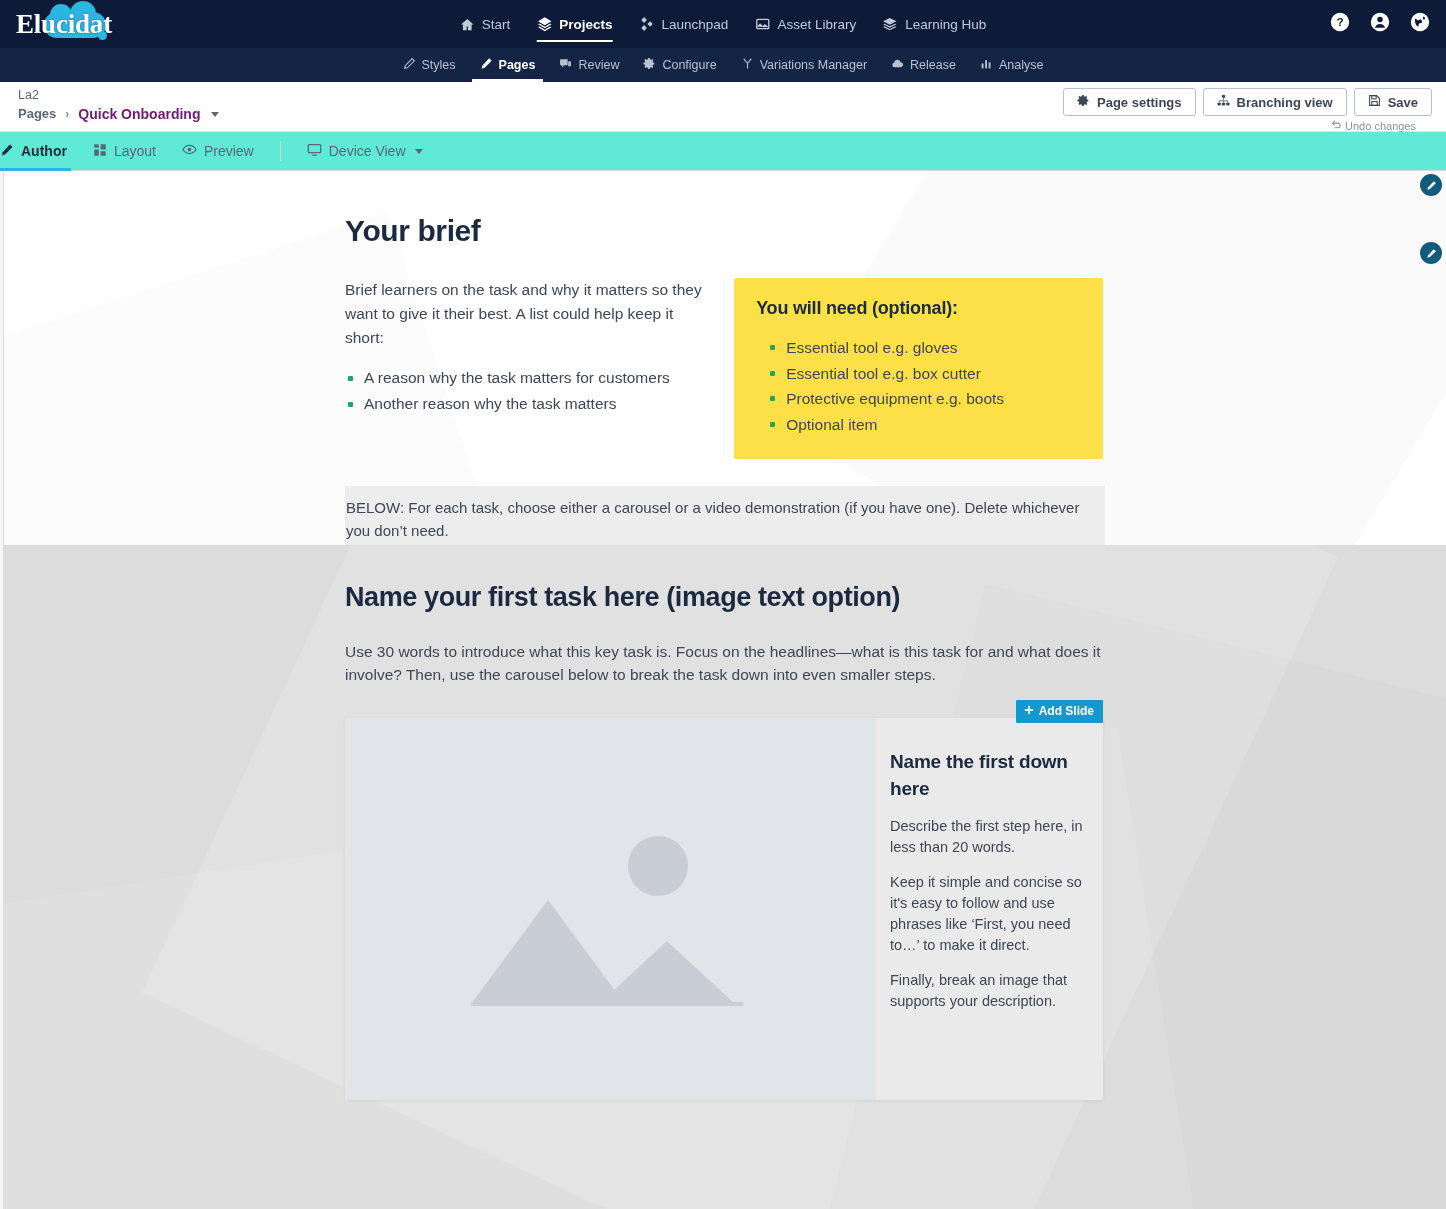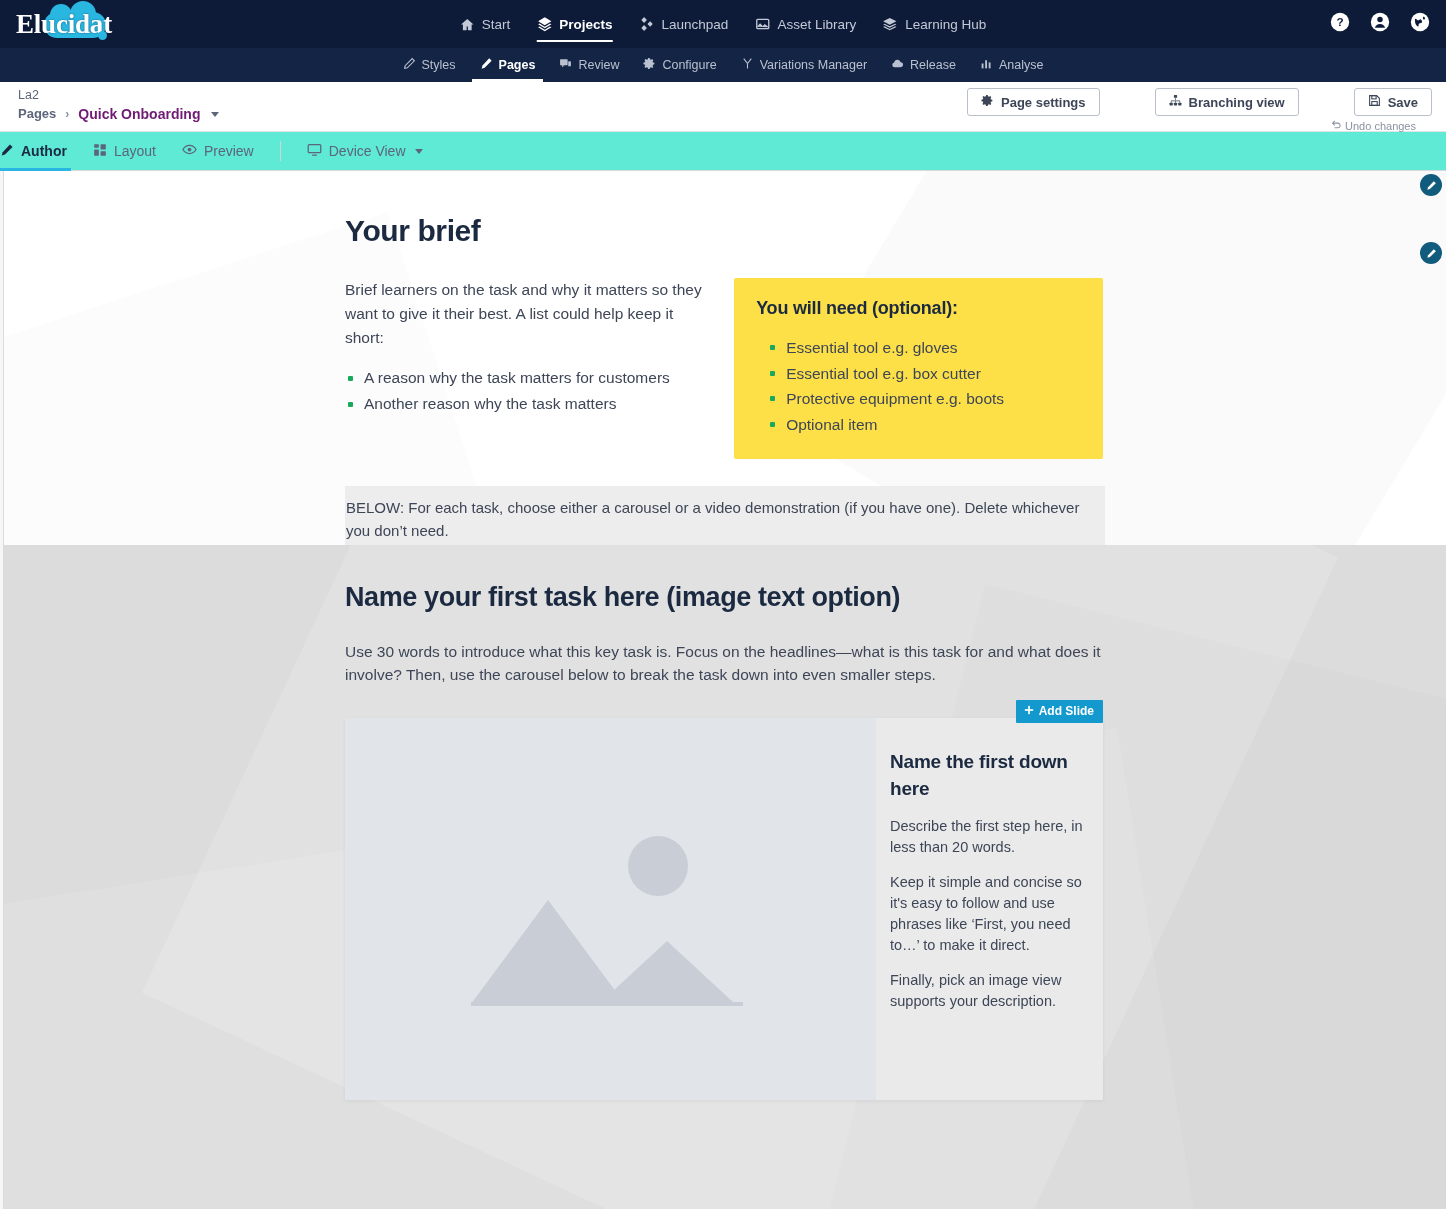--- a/index.html
+++ b/index.html
@@ -188,21 +188,20 @@
     padding: 0 13px;
     border: 1px solid #b9bfcb;
     border-radius: 3px;
     background: #ffffff;
     color: #3d4657;
     font-size: 13px;
     font-weight: 700;
     font-family: "Liberation Sans", sans-serif;
     cursor: pointer;
     white-space: nowrap;
-    margin-left: 48px;
   }
   .undo-link {
     position: absolute;
     right: 30px;
     top: 37px;
     display: flex;
     align-items: center;
     gap: 3px;
     font-size: 11px;
     color: #8a91a1;
@@ -848,19 +847,19 @@
                   <rect x="10" y="2" width="4" height="20"></rect>
                   <rect x="2" y="10" width="20" height="4"></rect>
                 </svg>
             </span>
             <span>Add Slide</span>
           </div>
 
           <div class="car-h">Name the first down here</div>
           <p class="car-p">Describe the first step here, in less than 20 words.</p>
           <p class="car-p">Keep it simple and concise so it's easy to follow and use phrases like ‘First, you need to…’ to make it direct.</p>
-          <p class="car-p">Finally, pick an image view supports your description.</p>
+          <p class="car-p">Finally, break an image that supports your description.</p>
         </div>
       </div>
 
     </div>
   </section>
 </div>
 
 </body></html>

